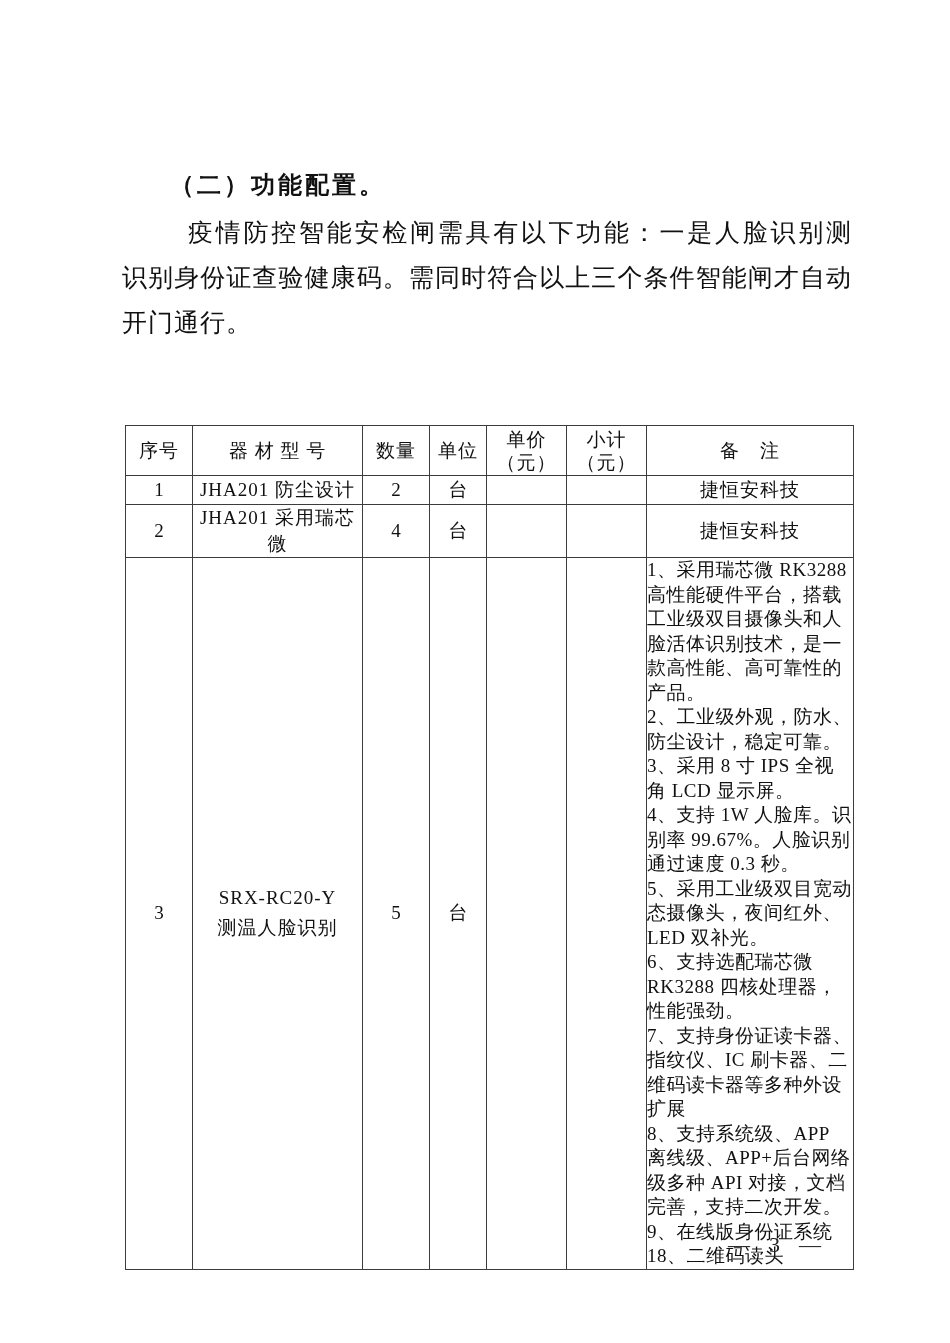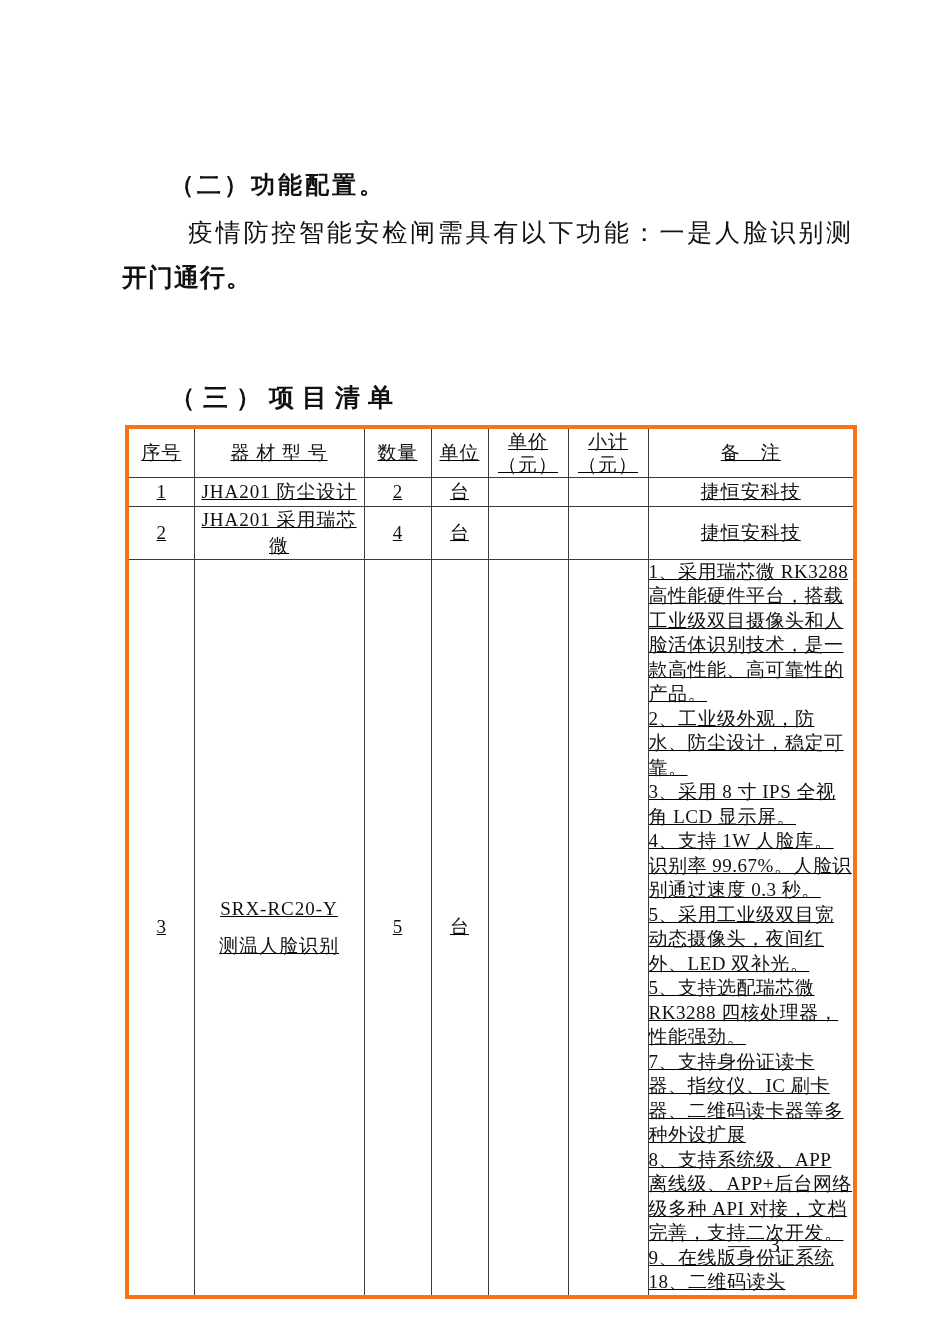--- a/index.html
+++ b/index.html
@@ -28,28 +28,27 @@
     position:absolute; left:122px; top:210px; width:730px;
     font-size:25px; color:#111;
   }
   .intro .line {
     height:45px; line-height:45px;
     letter-spacing:1px;
     text-align:justify; text-align-last:justify;
     overflow:hidden;
   }
   .intro .line.first { padding-left:66px; }
-  .intro .line.last  { text-align:left; text-align-last:left;font-weight:bold; }
+  .intro .line.last  { text-align:left; text-align-last:left; }
 
   
   table.list {
     position:absolute; left:125px; top:425px; width:728px;
     border-collapse:collapse; table-layout:fixed;
-    border:4px solid #f97316;
-    text-decoration:underline;
+    border:1px solid #f97316;
   }
   table.list td {
     border:1px solid #3c3c3c;
     padding:0;
     font-size:19px; color:#111;
     text-align:center; vertical-align:middle;
     overflow:hidden;
   }
   tr.hdr td {
     height:50px; line-height:23px;
@@ -59,21 +58,21 @@
   tr.r1 td, tr.r2 td { height:29px; }
   td.model {
     text-align:left; padding-left:9px; letter-spacing:1px;
   }
   td.remark-s {
     text-align:left; padding-left:10px; letter-spacing:1px;
   }
   tr.r3 td { height:641px; }
   td.model3 {
     text-align:left; padding-left:9px;
-    white-space:pre-line; line-height:37px; letter-spacing:1px;
+    white-space:pre-line; line-height:30px; letter-spacing:1px;
   }
   td.remark3 {
     text-align:left; vertical-align:top;
     padding:6px 6px 4px 10px;
     font-size:17px; line-height:24.5px;
     letter-spacing:0.5px;
   }
   td.remark3 .ritem { text-align:left; }
 
   
@@ -85,24 +84,24 @@
 </style>
 </head>
 <body>
 
 <div class="page">
 
   <div id="heading-function" class="sec-heading">（二）功能配置。</div>
 
   <div class="intro">
     <div class="line first">疫情防控智能安检闸需具有以下功能：一是人脸识别测温；</div>
+    <div class="line">识别身份证查验健康码。需同时符合以上三个条件智能闸才自动</div>
     <div class="line last">开门通行。</div>
   </div>
 
-  <div id="heading-list" class="sec-heading">（三）项目清单</div>
 
   <table class="list">
     <colgroup>
       <col style="width:67px">
         <col style="width:170px">
         <col style="width:67px">
       <col style="width:57px">
         <col style="width:80px">
         <col style="width:80px">
       <col style="width:207px">
@@ -147,21 +146,21 @@
         <td>5</td>
         <td>台</td>
         <td></td>
         <td></td>
         <td class="remark3">
           <div class="ritem">1、采用瑞芯微 RK3288 高性能硬件平台，搭载工业级双目摄像头和人脸活体识别技术，是一款高性能、高可靠性的产品。</div>
           <div class="ritem">2、工业级外观，防水、防尘设计，稳定可靠。</div>
           <div class="ritem">3、采用 8 寸 IPS 全视角 LCD 显示屏。</div>
           <div class="ritem">4、支持 1W 人脸库。识别率 99.67%。人脸识别通过速度 0.3 秒。</div>
           <div class="ritem">5、采用工业级双目宽动态摄像头，夜间红外、LED 双补光。</div>
-          <div class="ritem">5、支持选配瑞芯微 RK3288 四核处理器，性能强劲。</div>
+          <div class="ritem">6、支持选配瑞芯微 RK3288 四核处理器，性能强劲。</div>
           <div class="ritem">7、支持身份证读卡器、指纹仪、IC 刷卡器、二维码读卡器等多种外设扩展</div>
           <div class="ritem">8、支持系统级、APP 离线级、APP+后台网络级多种 API 对接，文档完善，支持二次开发。</div>
           <div class="ritem">9、在线版身份证系统</div>
           <div class="ritem">18、二维码读头</div>
         </td>
       </tr>
     </tbody>
   </table>
 
   <div class="footer">

